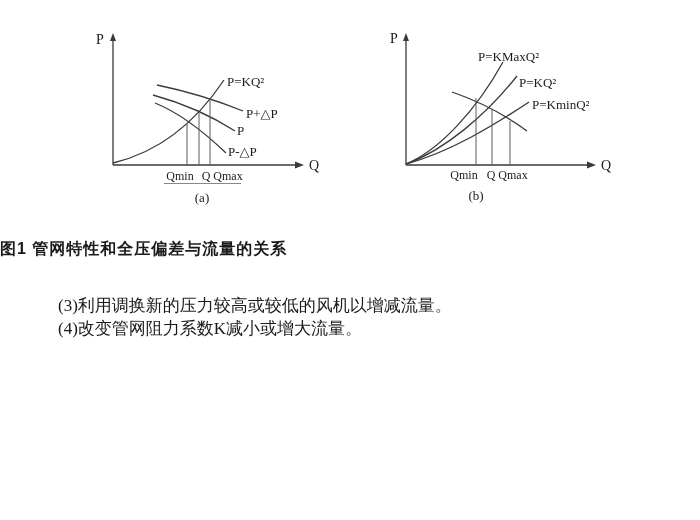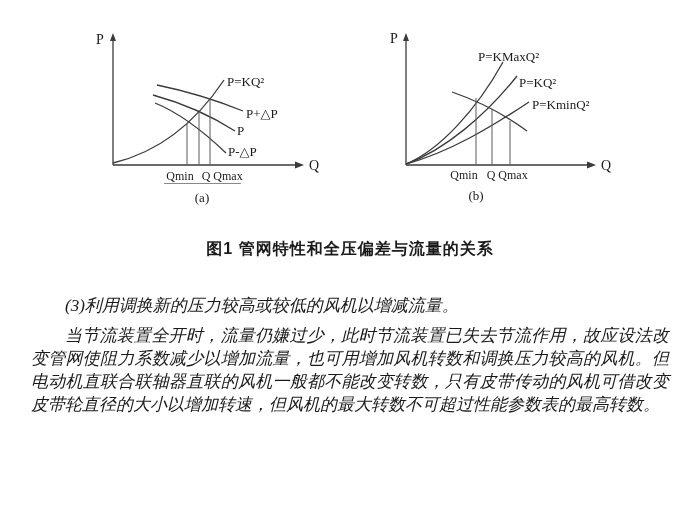--- a/index.html
+++ b/index.html
@@ -29,38 +29,36 @@
   svg text {
     font-family: "Liberation Serif", serif;
     fill: #1a1a1a;
   }
   .axis-label { font-size: 14px; }
   .curve-label { font-size: 13px; }
   .tick-label { font-size: 12px; }
   .panel-tag { font-size: 13px; }
   .fig-caption {
     margin-top: 28px;
-    text-align: center;
     font-family: "Liberation Sans", sans-serif;
     font-weight: bold;
     font-size: 16px;
     line-height: 22px;
     color: #1a1a1a;
     letter-spacing: 1px;
   }
   .body-text {
     margin: 34px 24px 0 24px;
     font-size: 17px;
     line-height: 23px;
     text-align: justify;
   }
   .body-text p {
-    margin: 7px;
+    margin: 0;
     text-indent: 2em;
-    font-style: italic;
   }
 </style>
 </head>
 <body>
 
 <div class="figure-area">
 
   <svg class="panel panel-a" width="260" height="200" viewBox="0 0 260 200">
 
     <line x1="33" y1="155" x2="33" y2="28" stroke="#3a3a3a" stroke-width="1.3"></line>
@@ -121,14 +119,14 @@
     <text x="133" y="169" text-anchor="middle" class="tick-label">Qmax</text>
 
     <text x="96" y="190" text-anchor="middle" class="panel-tag">(b)</text>
   </svg>
 </div>
 
 <div class="fig-caption">图1 管网特性和全压偏差与流量的关系</div>
 
 <div class="body-text">
   <p>(3)利用调换新的压力较高或较低的风机以增减流量。</p>
-  <p>当节流装置全开时，流量仍嫌过少，此时节流装置已失去节流作用，故应设法改变管网使阻力系数减少以增加流量，也可用增加风机转数和调换压力较高的风机。但电动机直联合联轴器直联的风机一般都不能改变转数，只有皮带传动的风机可借改变皮带轮直径的大小以增加转速，但风机的最大转数不可超过性能参数表的最高转数。</p>
+  <p>(4)改变管网阻力系数K减小或增大流量。</p>
 </div>
 
 </body></html>

